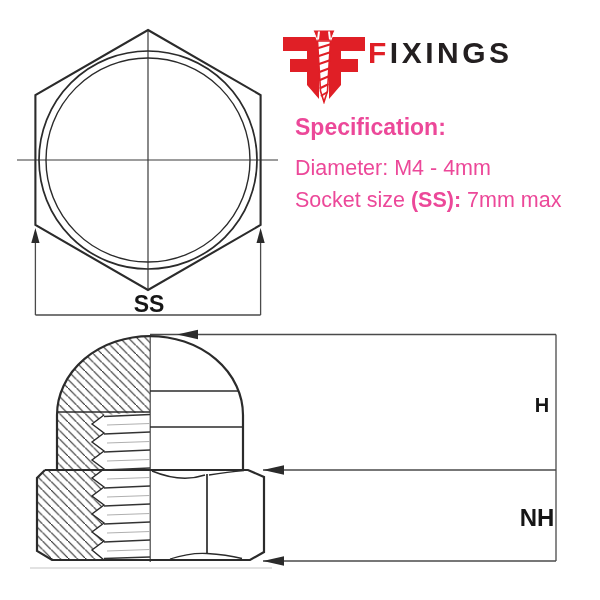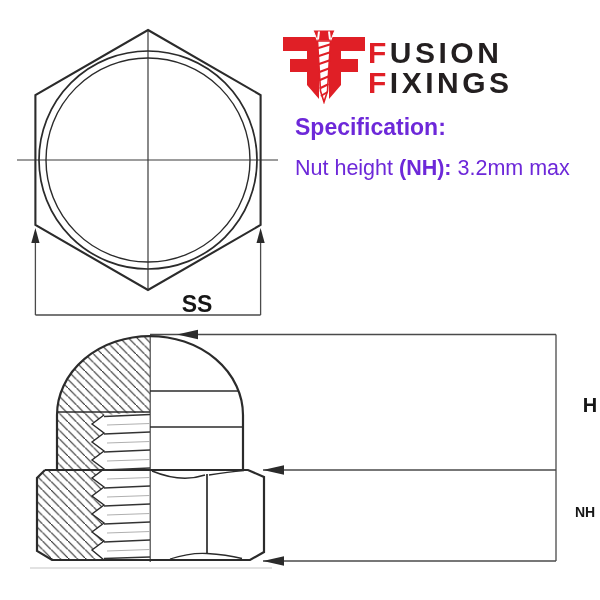--- a/index.html
+++ b/index.html
@@ -6,29 +6,29 @@
   #canvas{
     position:relative;width:600px;height:600px;background:#ffffff;overflow:hidden;
     font-family:"Liberation Sans", sans-serif;
   }
   .abs{position:absolute;}
   
   #logo-text{left:368px;top:38px;line-height:30px;font-weight:700;font-size:30px;
              letter-spacing:3.5px;color:#231F20;white-space:nowrap;}
   #logo-text .red{color:#E01F26;}
   
-  #spec{left:295px;top:114px;color:#6d28d9;}
+  #spec{left:295px;top:114px;color:#ec4899;}
   #spec .spec-title{font-size:23px;font-weight:700;margin-bottom:11px;}
   #spec .spec-line{font-size:21.5px;line-height:32.4px;white-space:nowrap;}
   #spec .spec-line b{font-weight:700;}
   
-  .dim-label{font-weight:700;color:#161616;text-align:center;margin-left:48px;}
+  .dim-label{font-weight:700;color:#161616;text-align:center;}
   #ss-label{left:126px;top:291px;width:46px;font-size:23px;}
   #h-label{left:526px;top:394px;width:32px;font-size:20px;}
-  #nh-label{left:514px;top:504px;width:46px;font-size:14px;}
+  #nh-label{left:514px;top:504px;width:46px;font-size:24px;}
   svg{display:block;}
 </style>
 </head>
 <body>
 
 <div id="canvas">
 
   <svg class="abs" style="left:0;top:0" width="300" height="322" viewBox="0 0 300 322">
 
     <line x1="17" y1="160" x2="278" y2="160" stroke="#3a3a3a" stroke-width="1.2"></line>
@@ -63,27 +63,27 @@
         <line x1="35.8" y1="29" x2="46.5" y2="25.5"></line>
         <line x1="36.1" y1="37" x2="46.2" y2="33.5"></line>
         <line x1="36.5" y1="45" x2="45.8" y2="41.5"></line>
         <line x1="37" y1="53" x2="45.3" y2="49.5"></line>
         <line x1="37.5" y1="61" x2="44.8" y2="57.5"></line>
         <line x1="38.6" y1="68.5" x2="43.8" y2="65.5"></line>
       </g>
     </g>
   </svg>
   <div class="abs" id="logo-text">
-    <div><span class="red">F</span><span>USION</span></div>
     <div><span class="red">F</span><span>IXINGS</span></div>
   </div>
 
   <div class="abs" id="spec">
     <div class="spec-title">Specification:</div>
-    <div class="spec-line"><span>Nut height </span><b>(NH):</b><span> 3.2mm max</span></div>
+    <div class="spec-line"><span>Diameter: M4 - 4mm</span><b></b><span></span></div>
+    <div class="spec-line"><span>Socket size </span><b>(SS):</b><span> 7mm max</span></div>
   </div>
 
   <svg class="abs" style="left:0;top:320px" width="600" height="280" viewBox="0 0 600 280">
     <defs>
       <pattern id="hatch" patternUnits="userSpaceOnUse" width="8.5" height="8.5">
         <path d="M-2,-2 L10.5,10.5" stroke="#2f2f2f" stroke-width="1.15"></path>
       </pattern>
     </defs>
 
     <path d="M150,16 A93,79 0 0 0 57,95 L57,150 L45,150 L37,158 L37,231 L52,240 L104,240

